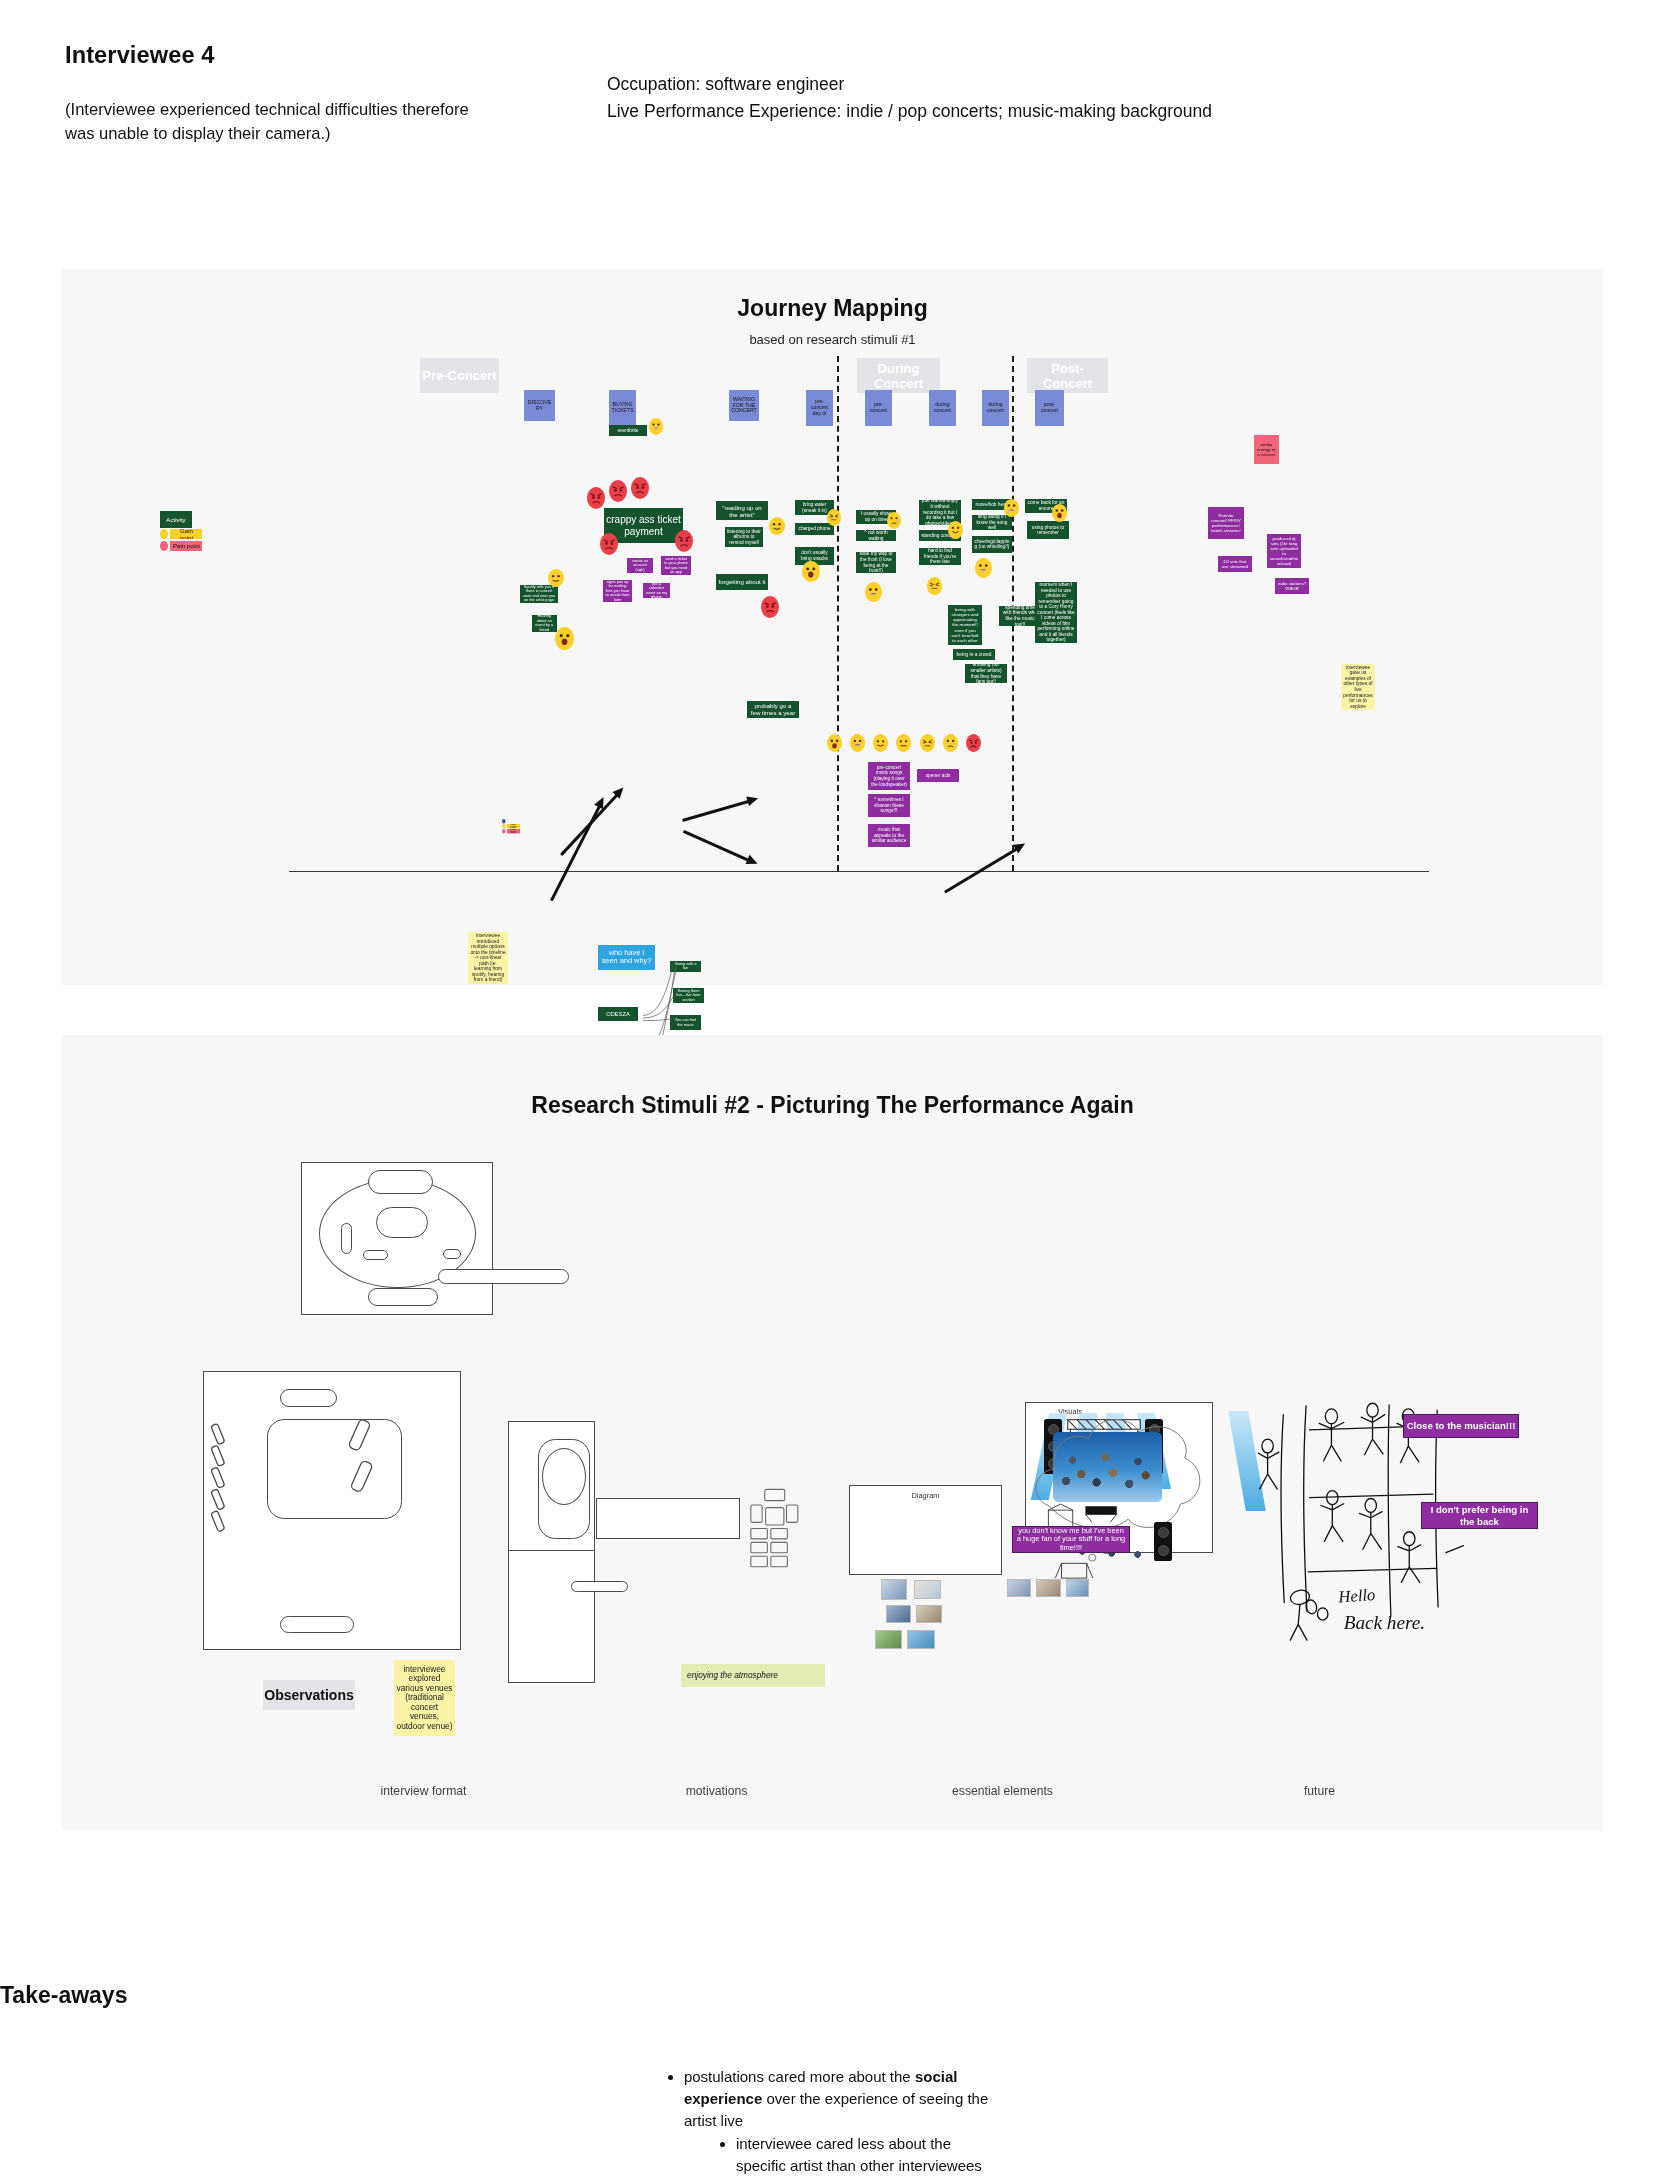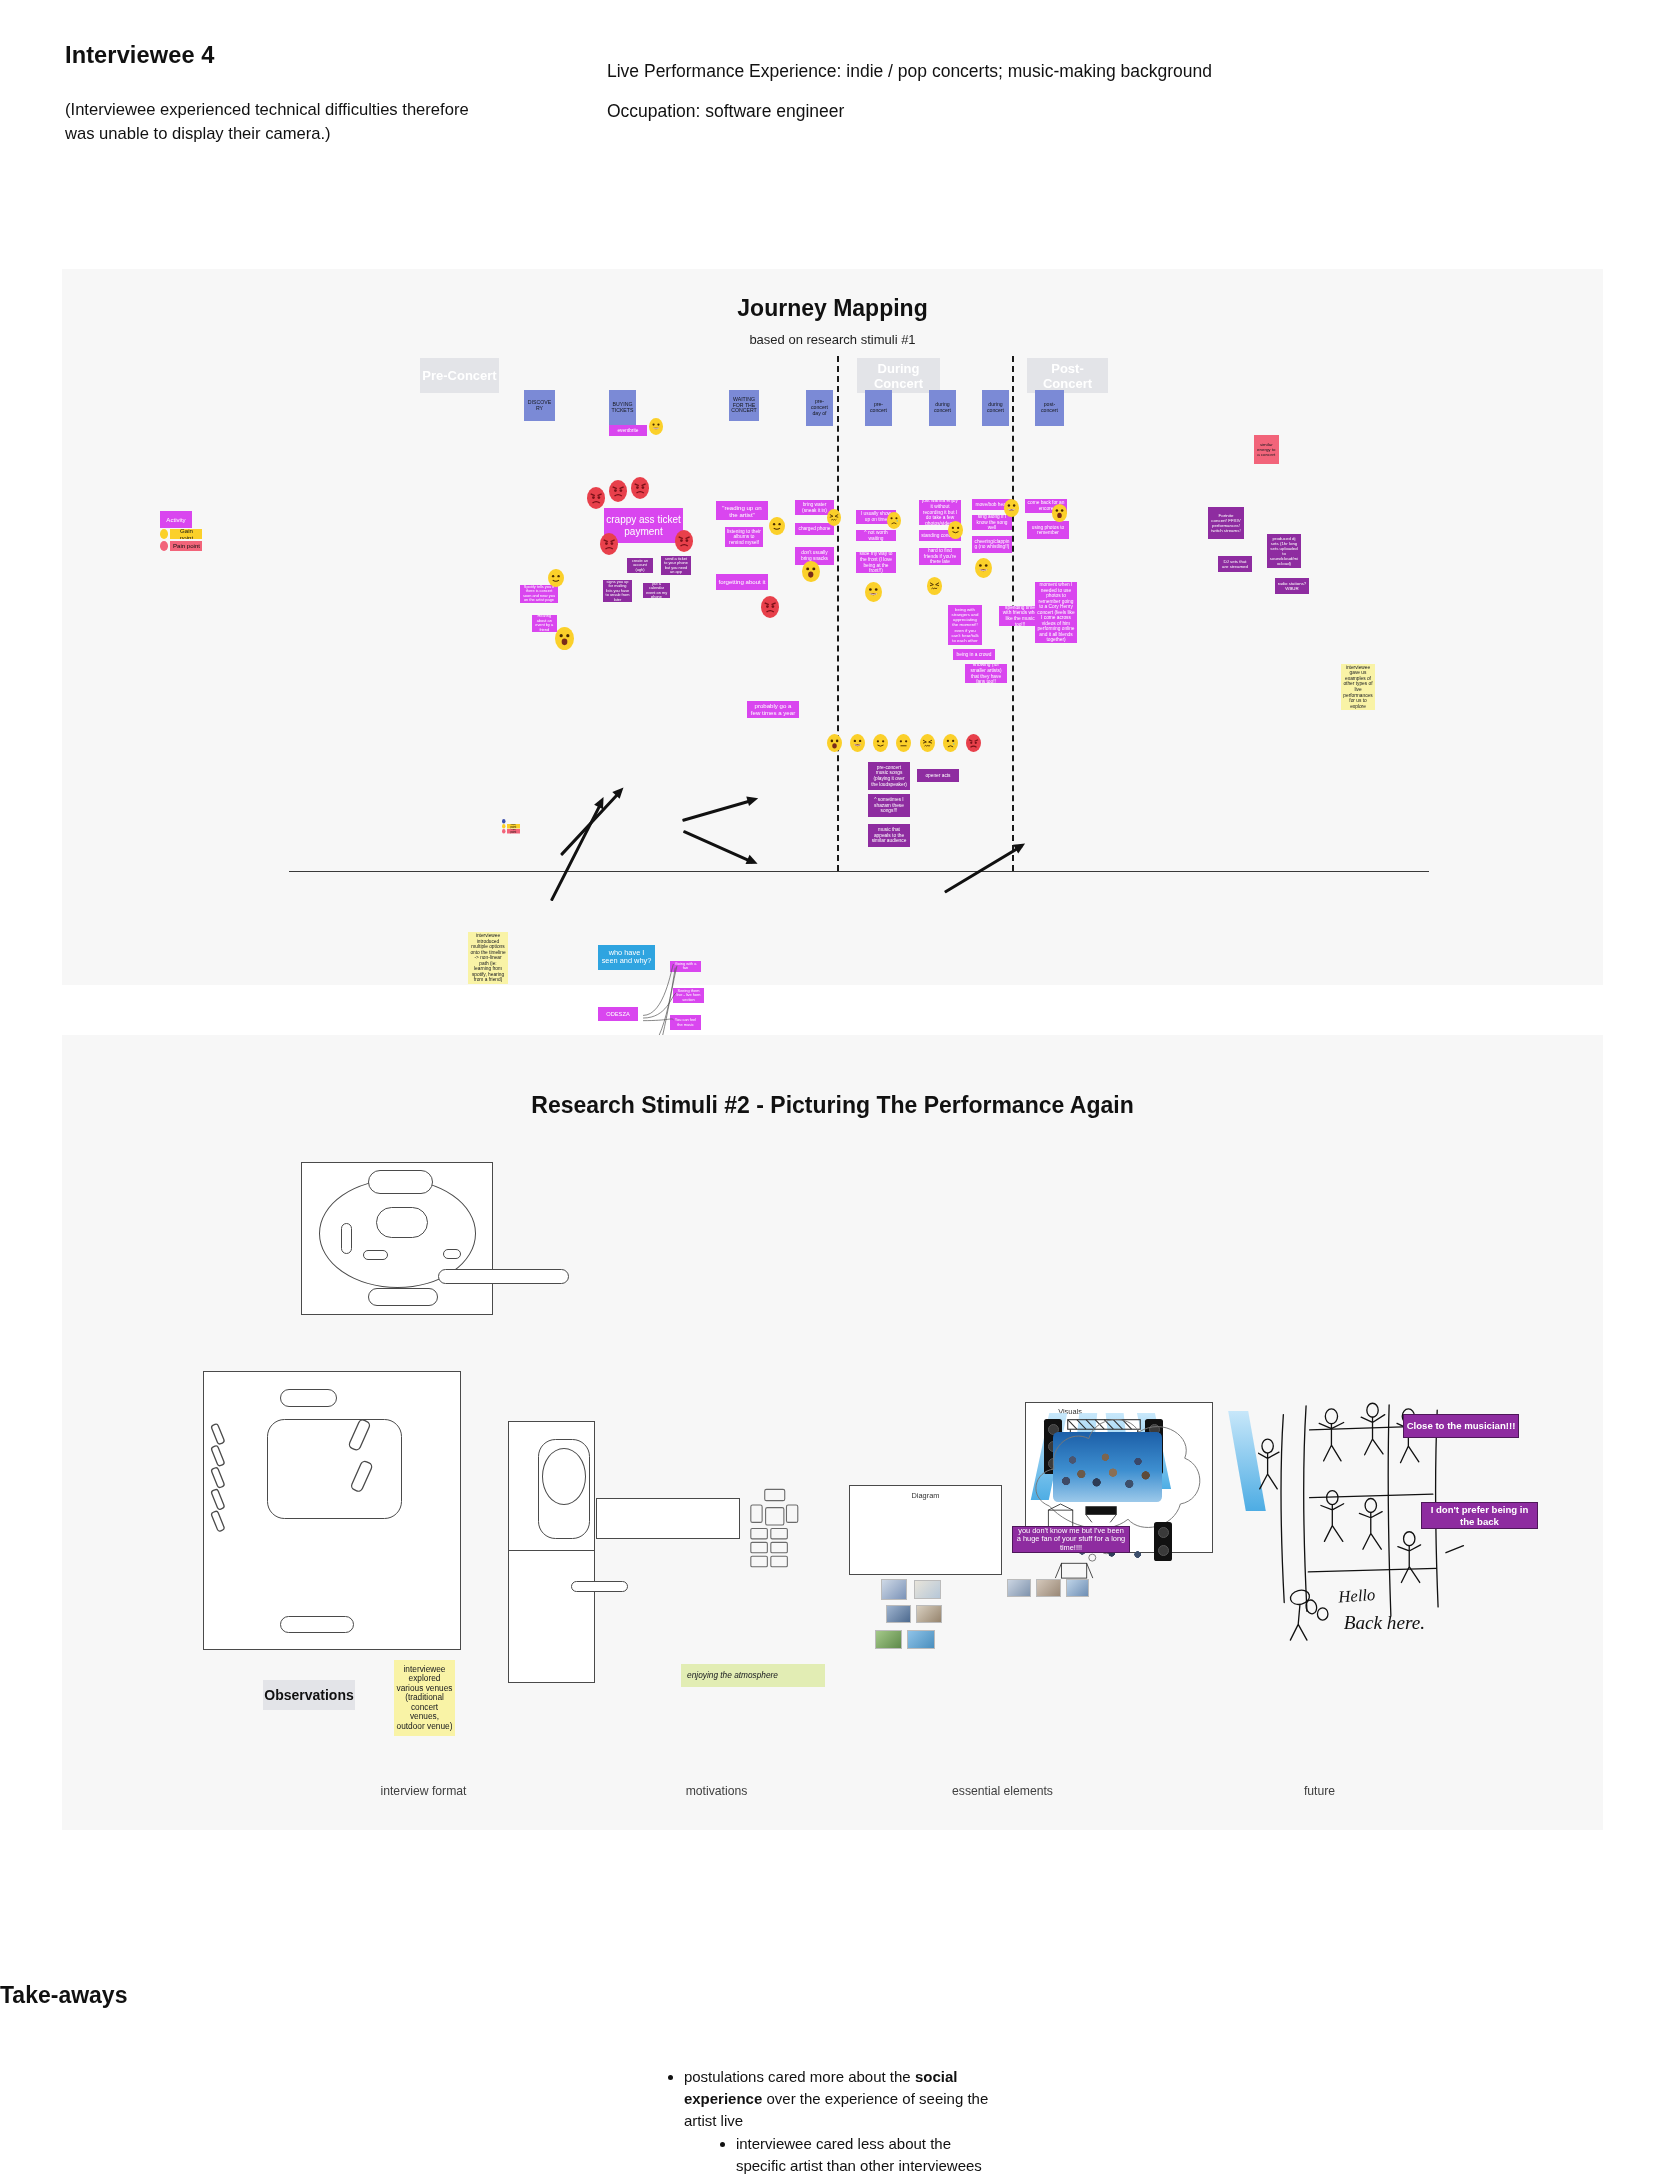--- a/index.html
+++ b/index.html
@@ -66,21 +66,21 @@
     position: absolute; height: 0; border-top: 1.7px solid #3a3a3a;
   }
 
   
   .note {
     position: absolute; display: flex; align-items: center;
     justify-content: center; text-align: center;
     line-height: 1.15; padding: 1.7px 2.2px; overflow: hidden;
     word-break: break-word;
   }
-  .n-blue   { background: #d946ef; color: #ffffff; }
+  .n-blue   { background: #14532d; color: #ffffff; }
   .n-blue-l { background: #7b8ad6; color: #16181d; }
   .n-purple { background: #8e2ca0; color: #ffffff; }
   .n-pink   { background: #f2647a; color: #16181d; }
   .n-yellow { background: #f9f3a6; color: #16181d; }
   .n-cyan   { background: #2fa4e0; color: #ffffff; }
   .n-green  { background: #e2edb4; color: #16181d; font-style: italic; }
   .n-yellowhl { background: #fbef2a; color: #16181d; font-style: italic; }
 
   
   .emo {
@@ -139,22 +139,22 @@
   .bold { font-weight: bold; }
 </style>
 </head>
 <body>
 
 <div id="header" data-name="document-header">
   <div id="interviewee-title" data-name="page-title">Interviewee 4</div>
   <div id="tech-note" data-name="technical-difficulties-note">(Interviewee experienced technical difficulties therefore was unable to display their camera.)</div>
 
   <div id="meta-block" data-name="interviewee-meta">
+    <div class="meta-line" id="occupation-line" data-name="occupation-line">Occupation: software engineer</div>
     <div class="meta-line" data-name="live-performance-line">Live Performance Experience: indie / pop concerts; music-making background</div>
-    <div class="meta-line" id="occupation-line" data-name="occupation-line">Occupation: software engineer</div>
   </div>
 </div>
 
 <div class="panel" id="panel-journey" data-name="journey-mapping-panel">
   <div class="panel-title" id="journey-title" data-name="journey-mapping-title">Journey Mapping</div>
   <div class="panel-sub" id="journey-sub" data-name="journey-mapping-subtitle">based on research stimuli #1</div>
 
   <div id="journey-canvas" data-name="journey-map-canvas">
 
     <div class="phase-chip" data-name="phase-chip-pre-concert" style="left:358px; top:2.2px; width:79px; height:35px;">Pre-Concert</div>

